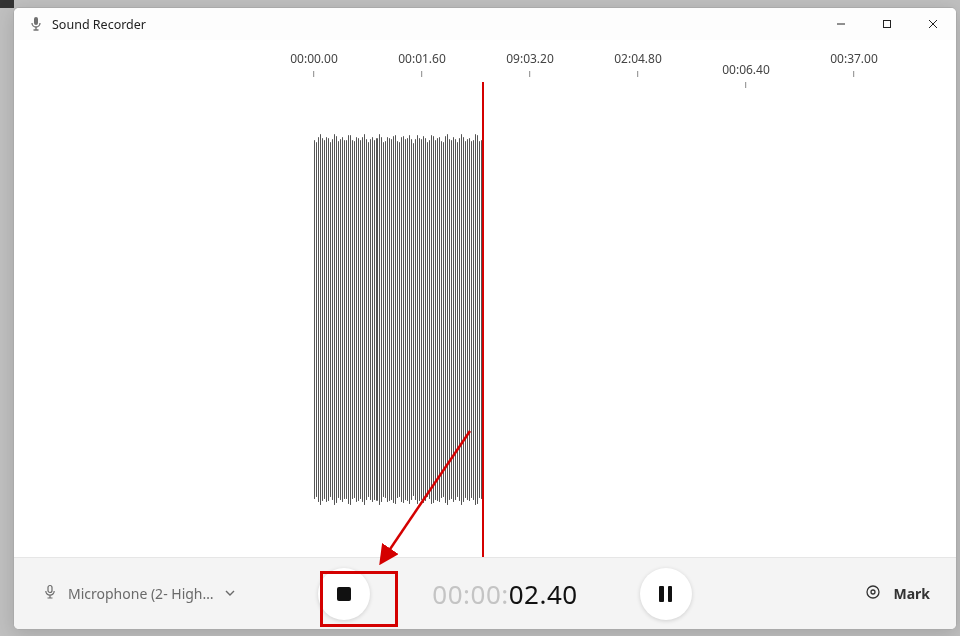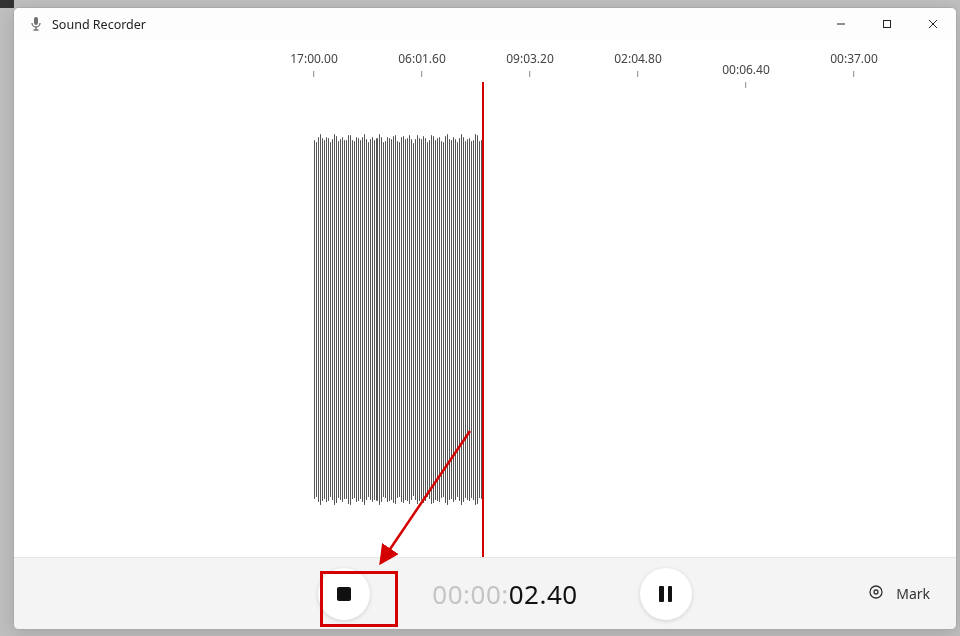--- a/index.html
+++ b/index.html
@@ -196,20 +196,21 @@
   }
   .timer .dim { color: #c4c4c4; }
   .timer .bright { color: #111; }
   .right-controls {
     margin-left: auto;
     display:flex; align-items:center; gap:12px;
     color:#333;
     font-size: 14px;
     padding: 6px 8px;
     border-radius:4px;
+    font-weight:bold;
   }
 </style>
 </head>
 <body>
 
 <div class="desktop-peek"></div>
 
 <div class="window">
 
   <div class="titlebar">
@@ -238,25 +239,25 @@
         <svg width="10" height="10" viewBox="0 0 10 10">
             <line x1="1" y1="1" x2="9" y2="9" stroke="currentColor" stroke-width="1"></line>
             <line x1="9" y1="1" x2="1" y2="9" stroke="currentColor" stroke-width="1"></line>
           </svg>
       </div>
     </div>
   </div>
 
   <div class="ruler" id="ruler">
       <div class="tick" style="left: 300px;">
-        <div>17:00.00</div>
+        <div>00:00.00</div>
         <div class="mark"></div>
       </div>
       <div class="tick" style="left: 408px;">
-        <div>06:01.60</div>
+        <div>00:01.60</div>
         <div class="mark"></div>
       </div>
       <div class="tick" style="left: 516px;">
         <div>09:03.20</div>
         <div class="mark"></div>
       </div>
       <div class="tick" style="left: 624px;">
         <div>02:04.80</div>
         <div class="mark"></div>
       </div>
@@ -356,20 +357,36 @@
           <span style="height: 100.2%;"></span>
           <span style="height: 99.6%;"></span>
           <span style="height: 96.6%;"></span>
           <span style="height: 96.8%;"></span>
         </div>
     </div>
     <div class="playhead"></div>
   </div>
 
   <div class="controls">
+    <div class="mic-picker">
+      <span>
+        <svg width="16" height="16" viewBox="0 0 16 16">
+          <rect x="6" y="1.5" width="4" height="7" rx="2" fill="none" stroke="#6a6a6a" stroke-width="1.2"></rect>
+          <path d="M3.8 7a4.2 4.2 0 0 0 8.4 0" stroke="#6a6a6a" stroke-width="1.2" fill="none"></path>
+          <line x1="8" y1="11.2" x2="8" y2="14" stroke="#6a6a6a" stroke-width="1.2"></line>
+          <line x1="5.5" y1="14" x2="10.5" y2="14" stroke="#6a6a6a" stroke-width="1.2"></line>
+        </svg>
+      </span>
+      <span>Microphone (2- High…</span>
+      <span>
+        <svg width="12" height="12" viewBox="0 0 12 12">
+            <path d="M2 4l4 4 4-4" fill="none" stroke="#6a6a6a" stroke-width="1.4"></path>
+          </svg>
+      </span>
+    </div>
 
     <div class="center-controls">
       <div class="round-btn">
         <span class="stop-square"></span>
       </div>
       <div class="timer">
         <span class="dim">00:00:</span><span class="bright">02.40</span>
       </div>
       <div class="round-btn">
         <span class="pause-bars">

